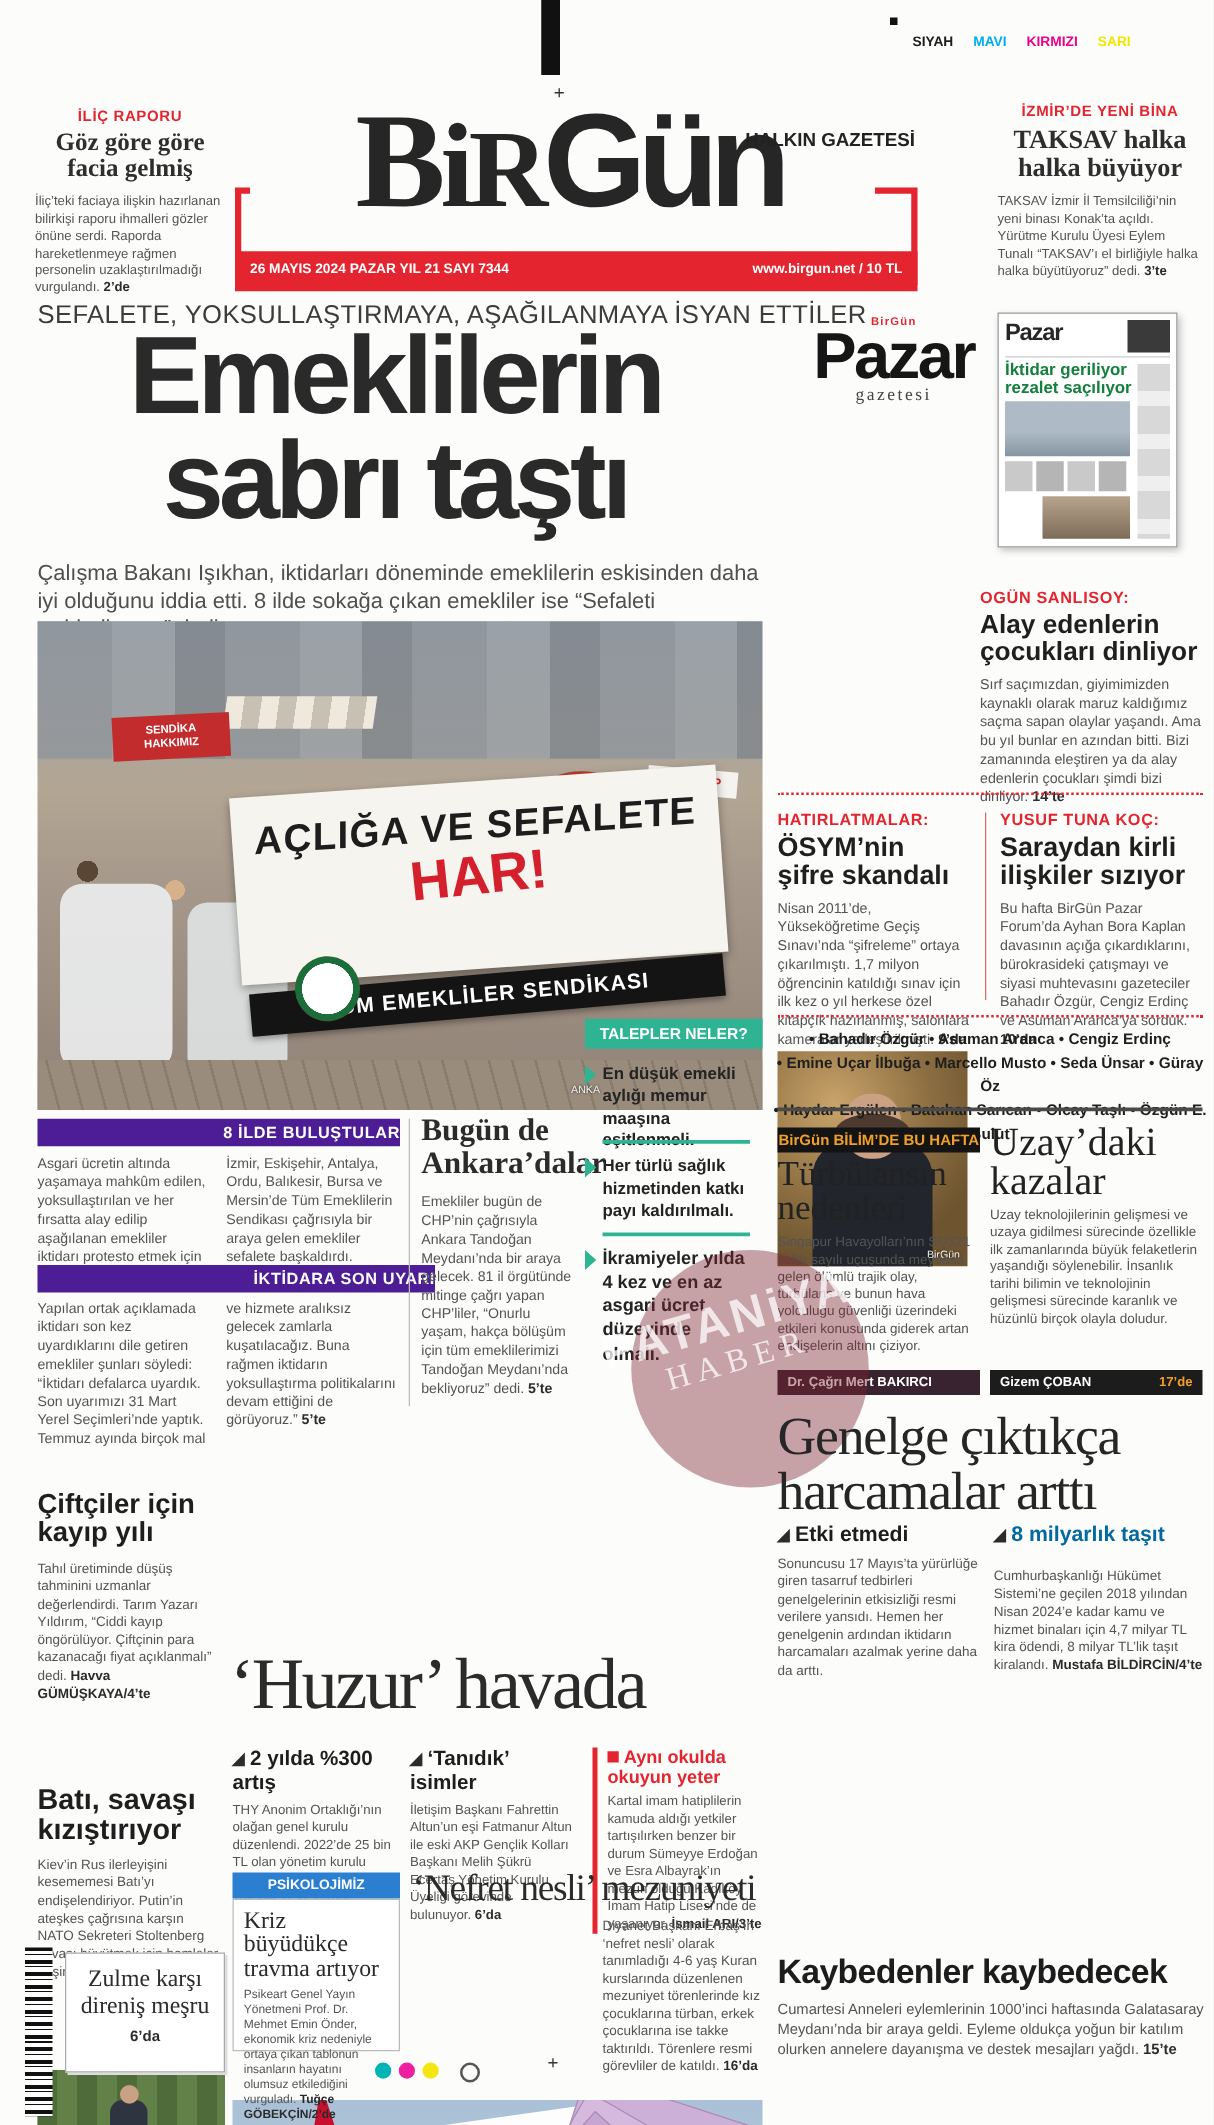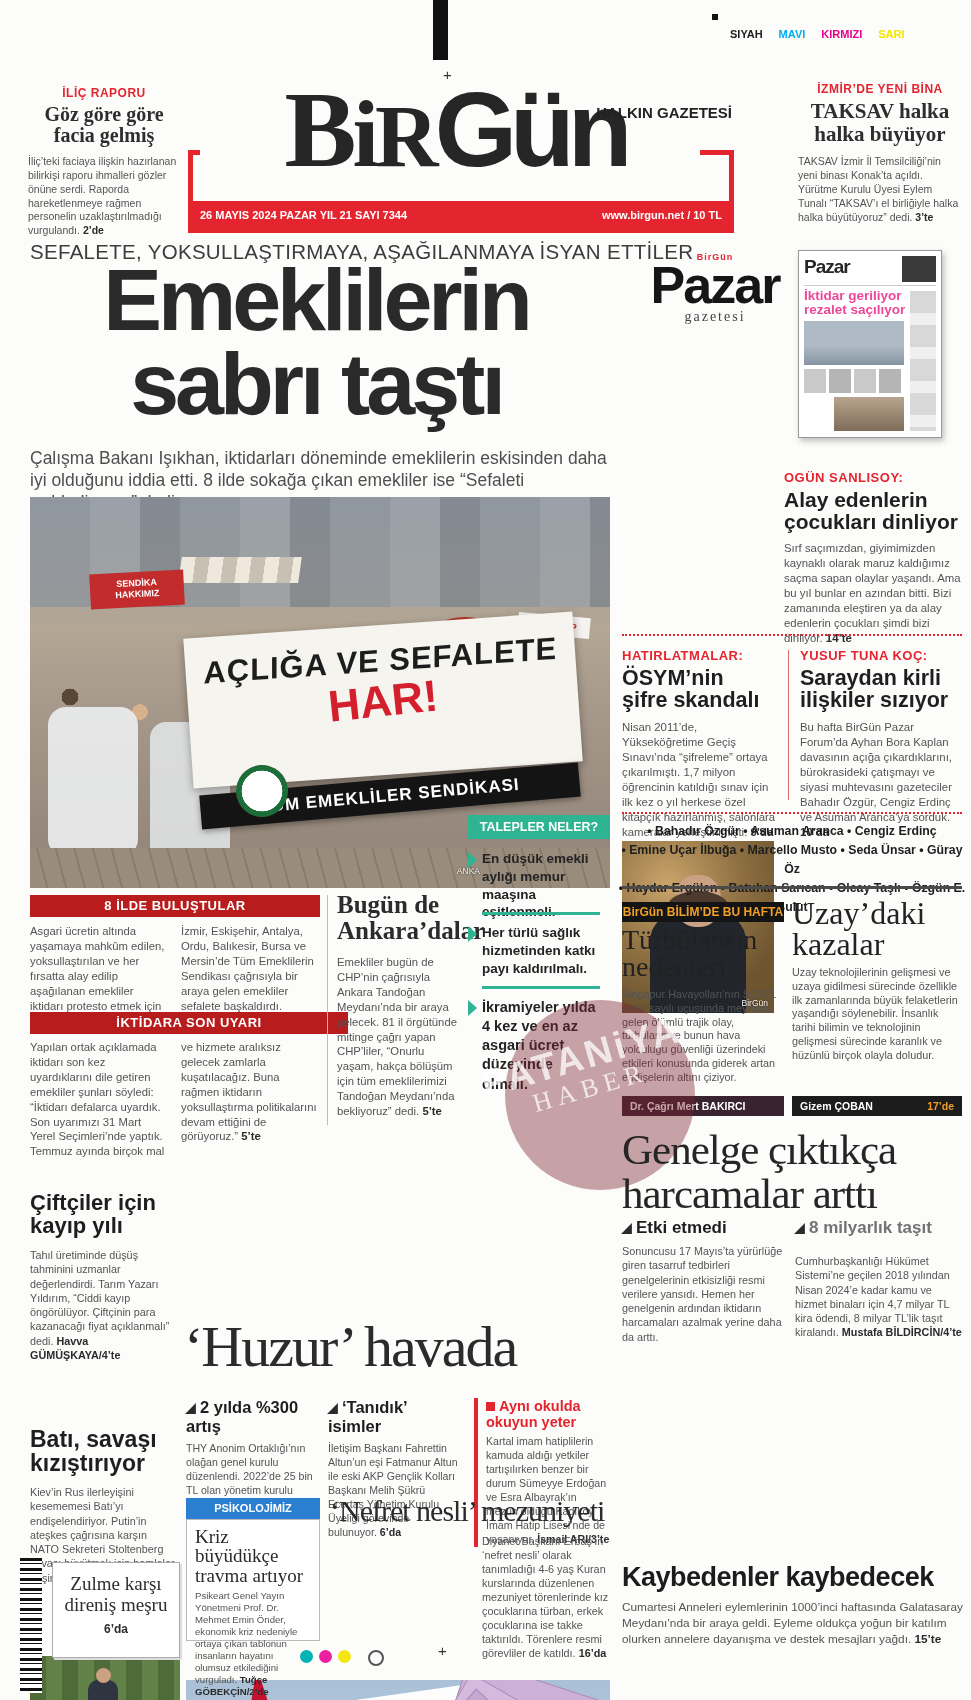--- a/index.html
+++ b/index.html
@@ -6,21 +6,21 @@
   #page{position:relative;width:971px;height:1700px;background:#fcfcfb;margin:0 auto;
         font-family:"Liberation Sans",sans-serif;color:#262626;overflow:hidden;}
   .abs{position:absolute;}
   .serif{font-family:"Liberation Serif","DejaVu Serif",serif;}
   .red{color:#e4252f;}
   .b{font-weight:bold;}
   .ctr{text-align:center;}
   .body-txt{color:#545454;line-height:1.32;}
   .pageref{font-weight:bold;color:#2b2b2b;}
   .kicklabel{font-size:12px;font-weight:bold;letter-spacing:.5px;color:#e4252f;}
-  .darkbar{background:#b91c1c;color:#fff;font-weight:bold;text-align:center;font-size:13px;
+  .darkbar{background:#4c1d95;color:#fff;font-weight:bold;text-align:right;font-size:13px;
            line-height:22px;letter-spacing:.5px;}
   .dotsep{border-top:2px dotted #e4252f;height:0;}
   .photo{overflow:hidden;position:relative;}
   .credit{position:absolute;font-size:8.5px;color:#f5f5f5;text-shadow:0 0 2px rgba(0,0,0,.8);}
   .tri{display:inline-block;width:0;height:0;border-left:9px solid transparent;
        border-bottom:11px solid #2b2b2b;transform:translateY(1px) scaleX(1.2);margin-right:5px;}
   .talep-item{font-size:13.5px;font-weight:bold;color:#232323;line-height:1.32;}
   .talep-arrow{position:absolute;left:-14px;top:2px;width:0;height:0;
        border-top:8px solid transparent;border-bottom:8px solid transparent;border-left:9px solid #2eb493;}
   .talep-rule{border-top:3px solid #2eb493;height:0;}
@@ -141,21 +141,21 @@
     <div class="red b" style="font-size:9px;letter-spacing:1px;">BirGün</div>
     <div style="font-size:52px;font-weight:900;line-height:.9;color:#161616;letter-spacing:-2px;">Pazar</div>
     <div class="serif" style="font-size:14px;color:#444;letter-spacing:2px;">gazetesi</div>
   </div>
   <div class="abs" style="left:798px;top:250px;width:144px;height:188px;background:#fff;border:1px solid #999;box-shadow:2px 3px 6px rgba(0,0,0,.25);padding:5px;box-sizing:border-box;">
     <div style="display:flex;justify-content:space-between;align-items:flex-start;">
       <span style="font-weight:900;font-size:19px;letter-spacing:-1px;">Pazar</span>
       <span style="display:inline-block;width:34px;height:26px;background:#3a3a3a;"></span>
     </div>
     <div style="border-top:1px solid #ccc;margin:3px 0;"></div>
-    <div class="b" style="font-size:13.5px;line-height:1.05;color:#ec4899;">
+    <div class="b" style="font-size:13.5px;line-height:1.05;color:#15803d;">
       <div>İktidar geriliyor</div>
       <div>rezalet saçılıyor</div>
     </div>
     <div style="margin-top:4px;width:100px;height:44px;background:linear-gradient(180deg,#aebbc6 55%,#8795a2 100%);"></div>
     <div style="display:flex;gap:3px;margin-top:4px;">
       <span style="width:22px;height:24px;background:#c9c9c9;"></span>
       <span style="width:22px;height:24px;background:#b5b5b5;"></span>
       <span style="width:22px;height:24px;background:#c9c9c9;"></span>
       <span style="width:22px;height:24px;background:#b5b5b5;"></span>
     </div>
@@ -242,21 +242,21 @@
 
   <div class="abs serif" style="left:622px;top:1128px;width:345px;font-size:43px;line-height:1.02;color:#262626;letter-spacing:-1px;">
     <div>Genelge çıktıkça</div>
       <div>harcamalar arttı</div>
   </div>
   <div class="abs" style="left:622px;top:1218px;width:162px;">
     <div class="b" style="font-size:17px;color:#1d1d1d;"><span class="tri"></span><span>Etki etmedi</span></div>
     <div class="body-txt" style="font-size:10.8px;margin-top:6px;">Sonuncusu 17 Mayıs’ta yürürlüğe giren tasarruf tedbirleri genelgelerinin etkisizliği resmi verilere yansıdı. Hemen her genelgenin ardından iktidarın harcamaları azalmak yerine daha da arttı.</div>
   </div>
   <div class="abs" style="left:795px;top:1218px;width:170px;">
-    <div class="b" style="font-size:17px;color:#737373;"><span class="tri"></span><span>8 milyarlık taşıt</span></div>
+    <div class="b" style="font-size:17px;color:#0369a1;"><span class="tri"></span><span>8 milyarlık taşıt</span></div>
     <div class="body-txt" style="font-size:10.8px;margin-top:16px;">
       <span>Cumhurbaşkanlığı Hükümet Sistemi’ne geçilen 2018 yılından Nisan 2024’e kadar kamu ve hizmet binaları için 4,7 milyar TL kira ödendi, 8 milyar TL’lik taşıt kiralandı.</span>
       <span class="pageref">Mustafa BİLDİRCİN/4’te</span>
     </div>
   </div>
 
   <div class="abs photo" style="left:30px;top:1093px;width:150px;height:92px;background:linear-gradient(180deg,#6f8a52 0%,#5d7444 55%,#87a45e 100%);">
     <div class="abs" style="left:0;top:0;width:100%;height:46px;background:repeating-linear-gradient(90deg,#4f6b3a 0 16px,#628148 16px 32px);"></div>
     <div class="abs" style="left:58px;top:24px;width:30px;height:48px;background:#2e3440;border-radius:10px 10px 0 0;"></div>
     <div class="abs" style="left:66px;top:12px;width:15px;height:15px;background:#caa183;border-radius:50%;"></div>

